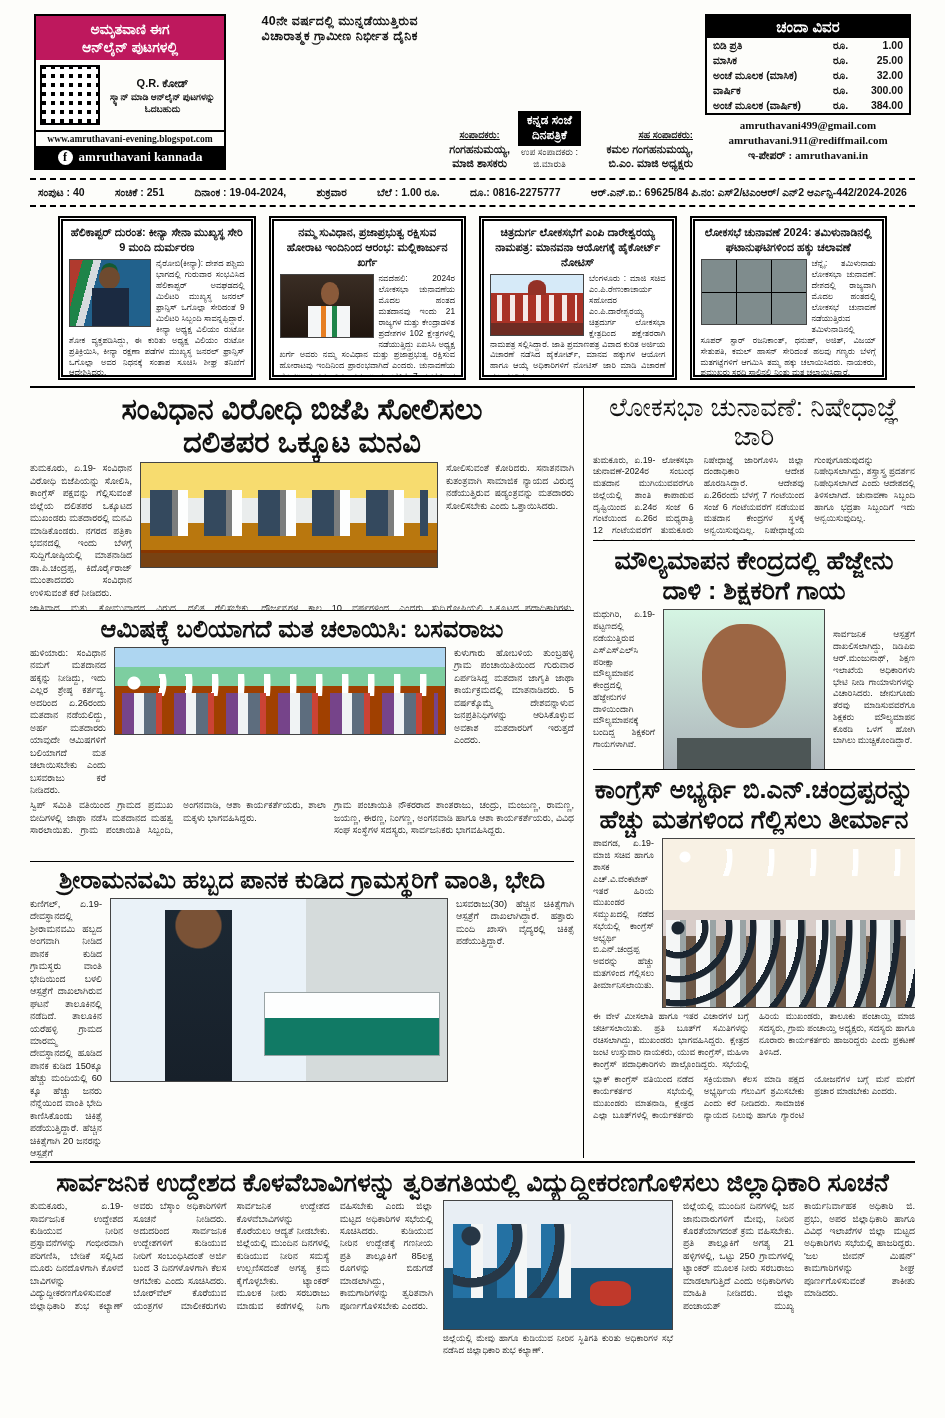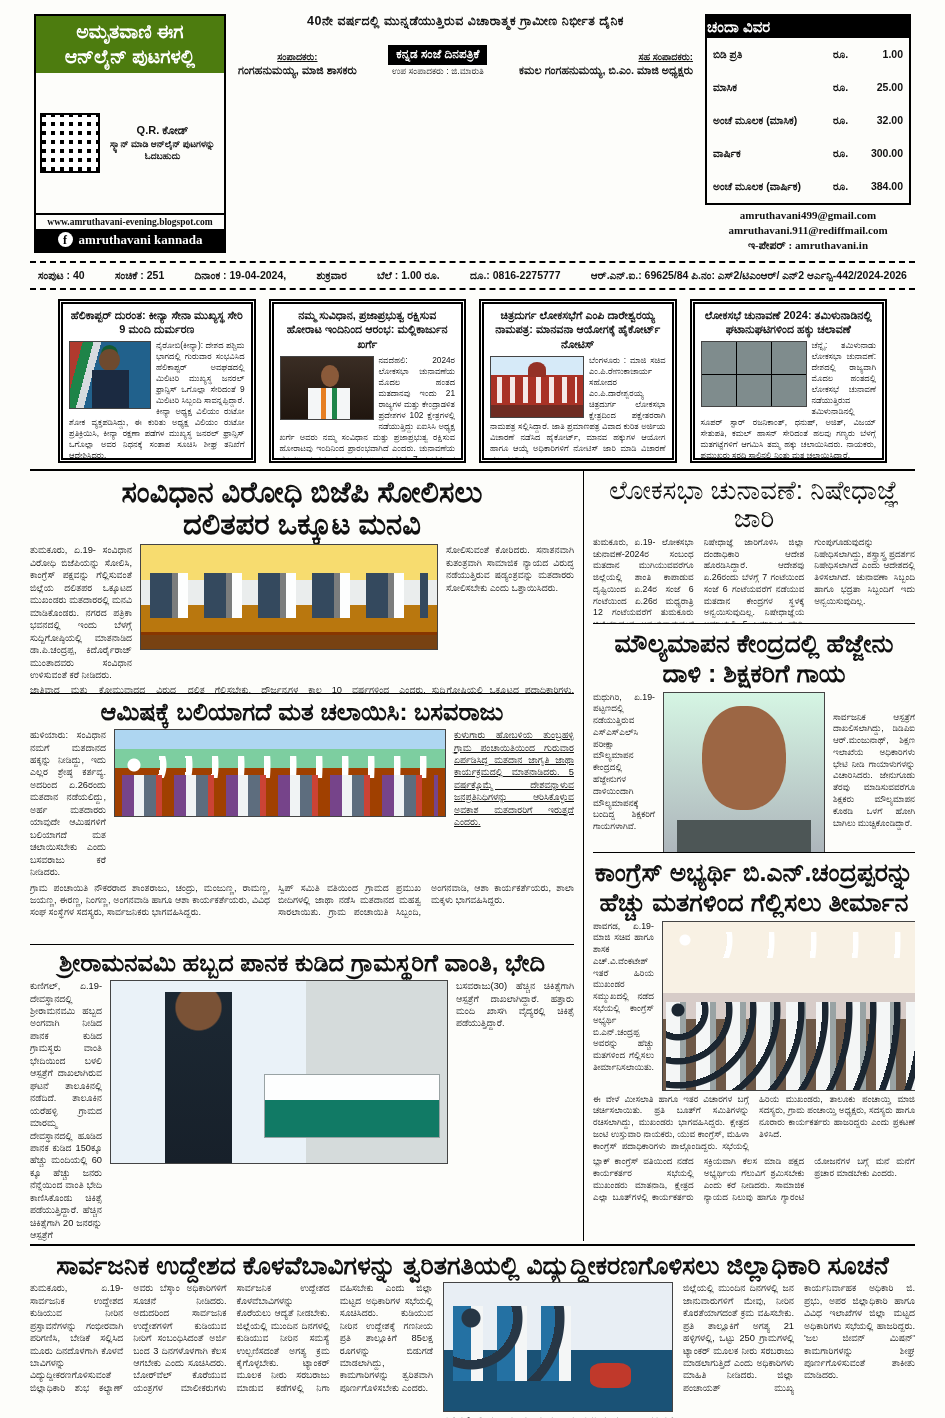--- a/index.html
+++ b/index.html
@@ -2,49 +2,49 @@
 <html><head>
 <meta charset="utf-8">
 <style>
   html,body{margin:0;padding:0;background:#ffffff;}
   .page{width:945px;height:1418px;margin:0 auto;background:#fdfdfa;color:#111;
         font-family:"Liberation Sans",sans-serif;position:relative;overflow:hidden;}
 
   
   .head-row{display:flex;gap:12px;padding:14px 34px 0 34px;align-items:stretch;}
   .online-box{width:188px;border:2px solid #000;text-align:center;display:flex;flex-direction:column;}
-  .ob-title{background:#4d7c0f;color:#fff;font-weight:bold;font-size:19px;line-height:1.3;padding:4px 2px;}
+  .ob-title{background:#be185d;color:#fff;font-weight:bold;font-size:14px;line-height:1.3;padding:4px 2px;}
   .ob-mid{display:flex;gap:5px;align-items:center;padding:5px 4px;flex:1;}
   .qr{width:56px;height:56px;border:2px solid #000;flex:none;
       background-image:repeating-linear-gradient(0deg,#000 0 4px,#fff 4px 9px),
                        repeating-linear-gradient(90deg,#000 0 4px,#fff 4px 9px);
       background-blend-mode:screen;}
   .ob-note{font-size:9px;font-weight:bold;line-height:1.35;text-align:center;flex:1;}
   .ob-note b{font-size:11px;}
   .ob-url{border-top:2px solid #000;font-weight:bold;font-size:9.5px;padding:2px 0;font-family:"Liberation Serif",serif;}
   .ob-fb{background:#000;color:#fff;display:flex;align-items:center;justify-content:center;gap:6px;
          padding:3px 0;font-weight:bold;font-size:13px;font-family:"Liberation Serif",serif;}
   .fb-icon{width:15px;height:15px;border-radius:50%;background:#fff;color:#000;font-weight:bold;
            display:flex;align-items:center;justify-content:center;font-size:12px;line-height:1;}
 
-  .mast-center{flex:1;text-align:center;display:flex;flex-direction:column;min-width:0;}
+  .mast-center{flex:1;text-align:center;display:flex;flex-direction:row;min-width:0;}
   .tagline{font-size:12.5px;font-weight:bold;letter-spacing:.5px;}
   .paper-name{font-size:80px;font-weight:900;line-height:1.02;letter-spacing:1px;white-space:nowrap;
               font-family:"Liberation Serif",serif;text-shadow:4px 4px 0 #b9b9b9;}
   .editors-row{display:flex;justify-content:space-between;align-items:flex-end;margin-top:2px;}
   .ed-block{font-size:9.5px;line-height:1.3;}
   .ed-label{font-weight:bold;text-decoration:underline;}
   .ed-name{font-weight:bold;font-size:11px;}
   .paper-type{background:#000;color:#fff;font-weight:bold;font-size:12px;padding:2px 8px;display:inline-block;}
   .sub-ed{font-size:9px;margin-top:1px;}
 
   .subs-box{width:206px;display:flex;flex-direction:column;}
   .sb-table{border:2px solid #000;}
-  .sb-title{background:#000;color:#fff;text-align:left;font-weight:bold;font-size:15px;padding:2px 0;}
-  .sb-row{display:flex;padding:10px 6px;font-weight:bold;font-size:10.5px;}
+  .sb-title{background:#000;color:#fff;text-align:center;font-weight:bold;font-size:15px;padding:2px 0;}
+  .sb-row{display:flex;padding:1px 6px;font-weight:bold;font-size:10.5px;}
   .sb-label{flex:1;text-align:left;}
   .sb-cur{width:26px;}
   .sb-price{width:44px;text-align:right;}
   .sb-emails{text-align:center;font-weight:bold;font-size:11px;line-height:1.35;padding-top:3px;
              font-family:"Liberation Serif",serif;}
 
   
   .info-line{margin:8px 30px 0 30px;border-top:2px dashed #000;border-bottom:2px dashed #000;
              padding:6px 8px;display:flex;gap:10px;justify-content:space-between;align-items:center;
              font-size:10.5px;font-weight:bold;white-space:nowrap;overflow:hidden;}
@@ -294,25 +294,25 @@
 
       </article>
 
       <article class="article rule-top" style="height:250px;">
         <h2 class="headline-lg">ಆಮಿಷಕ್ಕೆ ಬಲಿಯಾಗದೆ ಮತ ಚಲಾಯಿಸಿ: ಬಸವರಾಜು</h2>
         <div class="art-row">
           <div class="bodytxt" style="flex:1;">ಹುಳಿಯಾರು: ಸಂವಿಧಾನ ನಮಗೆ ಮತದಾನದ ಹಕ್ಕನ್ನು ನೀಡಿದ್ದು, ಇದು ಎಲ್ಲರ ಶ್ರೇಷ್ಠ ಕರ್ತವ್ಯ. ಅದರಿಂದ ಏ.26ರಂದು ಮತದಾನ ನಡೆಯಲಿದ್ದು, ಅರ್ಹ ಮತದಾರರು ಯಾವುದೇ ಆಮಿಷಗಳಿಗೆ ಬಲಿಯಾಗದೆ ಮತ ಚಲಾಯಿಸಬೇಕು ಎಂದು ಬಸವರಾಜು ಕರೆ ನೀಡಿದರು.</div>
           <div>
             <div class="ph ph-caps"></div>
           </div>
-          <div class="bodytxt" style="width:120px;flex:none;text-decoration:underline;">ಕುಳುಗಾರು ಹೋಬಳಿಯ ತುಂಬ್ರಹಳ್ಳಿ ಗ್ರಾಮ ಪಂಚಾಯಿತಿಯಿಂದ ಗುರುವಾರ ಏರ್ಪಡಿಸಿದ್ದ ಮತದಾನ ಜಾಗೃತಿ ಜಾಥಾ ಕಾರ್ಯಕ್ರಮದಲ್ಲಿ ಮಾತನಾಡಿದರು. 5 ವರ್ಷಕ್ಕೊಮ್ಮೆ ದೇಶವನ್ನಾಳುವ ಜನಪ್ರತಿನಿಧಿಗಳನ್ನು ಆರಿಸಿಕೊಳ್ಳುವ ಅವಕಾಶ ಮತದಾರರಿಗೆ ಇರುತ್ತದೆ ಎಂದರು.</div>
+          <div class="bodytxt" style="width:120px;flex:none;">ಕುಳುಗಾರು ಹೋಬಳಿಯ ತುಂಬ್ರಹಳ್ಳಿ ಗ್ರಾಮ ಪಂಚಾಯಿತಿಯಿಂದ ಗುರುವಾರ ಏರ್ಪಡಿಸಿದ್ದ ಮತದಾನ ಜಾಗೃತಿ ಜಾಥಾ ಕಾರ್ಯಕ್ರಮದಲ್ಲಿ ಮಾತನಾಡಿದರು. 5 ವರ್ಷಕ್ಕೊಮ್ಮೆ ದೇಶವನ್ನಾಳುವ ಜನಪ್ರತಿನಿಧಿಗಳನ್ನು ಆರಿಸಿಕೊಳ್ಳುವ ಅವಕಾಶ ಮತದಾರರಿಗೆ ಇರುತ್ತದೆ ಎಂದರು.</div>
         </div>
         <div class="art-row" style="margin-top:3px;">
+          <div class="bodytxt cols-2" style="flex:1;">ಸ್ವಿಪ್ ಸಮಿತಿ ವತಿಯಿಂದ ಗ್ರಾಮದ ಪ್ರಮುಖ ಬೀದಿಗಳಲ್ಲಿ ಜಾಥಾ ನಡೆಸಿ ಮತದಾನದ ಮಹತ್ವ ಸಾರಲಾಯಿತು. ಗ್ರಾಮ ಪಂಚಾಯಿತಿ ಸಿಬ್ಬಂದಿ, ಅಂಗನವಾಡಿ, ಆಶಾ ಕಾರ್ಯಕರ್ತೆಯರು, ಶಾಲಾ ಮಕ್ಕಳು ಭಾಗವಹಿಸಿದ್ದರು.</div>
           <div class="bodytxt" style="width:240px;flex:none;">ಗ್ರಾಮ ಪಂಚಾಯಿತಿ ನೌಕರರಾದ ಶಾಂತರಾಜು, ಚಂದ್ರು, ಮಂಜುಣ್ಣ, ರಾಮಣ್ಣ, ಜಯಣ್ಣ, ಈರಣ್ಣ, ನಿಂಗಣ್ಣ, ಅಂಗನವಾಡಿ ಹಾಗೂ ಆಶಾ ಕಾರ್ಯಕರ್ತೆಯರು, ವಿವಿಧ ಸಂಘ ಸಂಸ್ಥೆಗಳ ಸದಸ್ಯರು, ಸಾರ್ವಜನಿಕರು ಭಾಗವಹಿಸಿದ್ದರು.</div>
-          <div class="bodytxt cols-2" style="flex:1;">ಸ್ವಿಪ್ ಸಮಿತಿ ವತಿಯಿಂದ ಗ್ರಾಮದ ಪ್ರಮುಖ ಬೀದಿಗಳಲ್ಲಿ ಜಾಥಾ ನಡೆಸಿ ಮತದಾನದ ಮಹತ್ವ ಸಾರಲಾಯಿತು. ಗ್ರಾಮ ಪಂಚಾಯಿತಿ ಸಿಬ್ಬಂದಿ, ಅಂಗನವಾಡಿ, ಆಶಾ ಕಾರ್ಯಕರ್ತೆಯರು, ಶಾಲಾ ಮಕ್ಕಳು ಭಾಗವಹಿಸಿದ್ದರು.</div>
         </div>
       </article>
 
       <article class="article rule-top" style="height:296px;">
         <h2 class="headline-lg">ಶ್ರೀರಾಮನವಮಿ ಹಬ್ಬದ ಪಾನಕ ಕುಡಿದ ಗ್ರಾಮಸ್ಥರಿಗೆ ವಾಂತಿ, ಭೇದಿ</h2>
         <div class="art-row">
           <div class="bodytxt" style="flex:1;">
             <span>ಕುಣಿಗಲ್, ಏ.19- ದೇವಸ್ಥಾನದಲ್ಲಿ ಶ್ರೀರಾಮನವಮಿ ಹಬ್ಬದ ಅಂಗವಾಗಿ ನೀಡಿದ ಪಾನಕ ಕುಡಿದ ಗ್ರಾಮಸ್ಥರು ವಾಂತಿ ಭೇದಿಯಿಂದ ಬಳಲಿ ಆಸ್ಪತ್ರೆಗೆ ದಾಖಲಾಗಿರುವ ಘಟನೆ ತಾಲೂಕಿನಲ್ಲಿ ನಡೆದಿದೆ.</span>
             <span>ತಾಲೂಕಿನ ಯರೆಹಳ್ಳಿ ಗ್ರಾಮದ ಮಾರಮ್ಮ ದೇವಸ್ಥಾನದಲ್ಲಿ ಹೂಡಿದ ಪಾನಕ ಕುಡಿದ 150ಕ್ಕೂ ಹೆಚ್ಚು ಮಂದಿಯಲ್ಲಿ 60 ಕ್ಕೂ ಹೆಚ್ಚು ಜನರು ನೆನ್ನೆಯಿಂದ ವಾಂತಿ ಭೇದಿ ಕಾಣಿಸಿಕೊಂಡು ಚಿಕಿತ್ಸೆ ಪಡೆಯುತ್ತಿದ್ದಾರೆ. ಹೆಚ್ಚಿನ ಚಿಕಿತ್ಸೆಗಾಗಿ 20 ಜನರನ್ನು ಆಸ್ಪತ್ರೆಗೆ ದಾಖಲಿಸಲಾಗಿದೆ. ಕುಮಾರ್ (45), ನಾಗರಾಜು (40),</span>
           </div>

